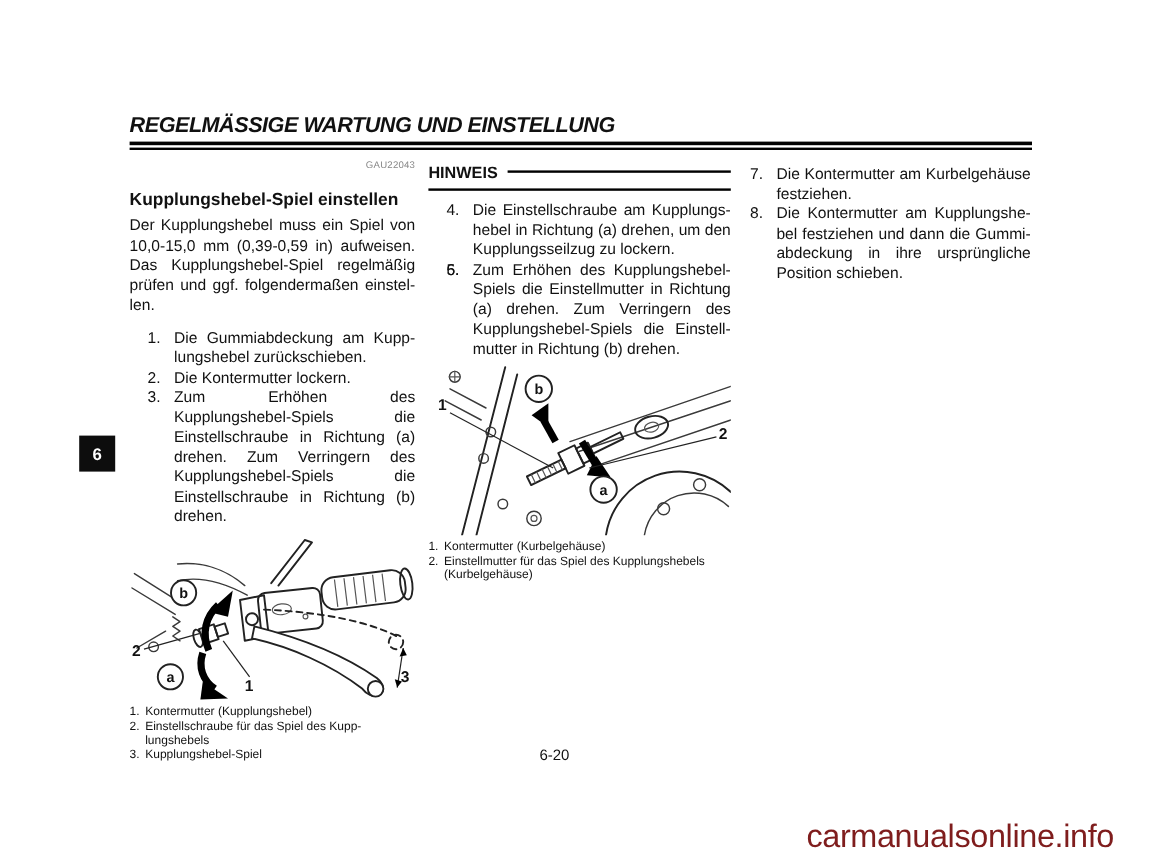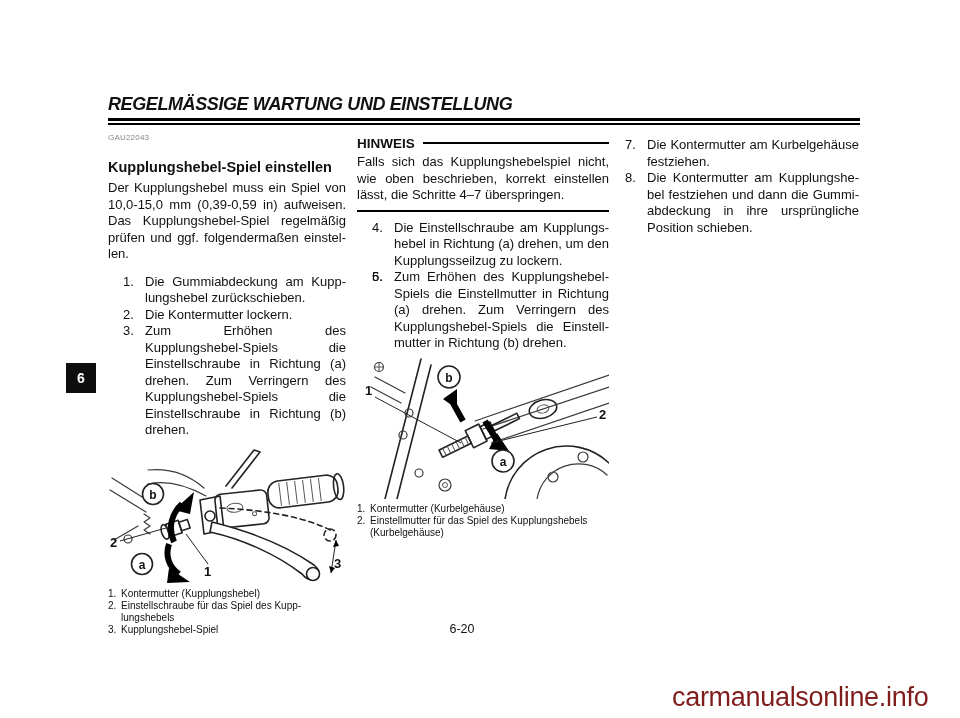--- a/index.html
+++ b/index.html
@@ -21,21 +21,21 @@
     background:#0d0d0d;color:#fff;display:flex;align-items:center;justify-content:center;
     font-weight:bold;font-size:14px;
   }
 
   
   .col{position:absolute;top:130px;font-size:13px;line-height:16.5px;text-align:justify;}
   .col1{left:108px;width:238px;}
   .col2{left:357px;width:252px;}
   .col3{left:610px;width:249px;}
 
-  .ref-code{font-size:8px;line-height:10px;color:#878787;margin-top:3px;letter-spacing:0.2px;}
+  .ref-code{font-size:8px;line-height:10px;color:#878787;text-align:right;margin-top:3px;letter-spacing:0.2px;}
   .section-heading{font-size:14.5px;line-height:20px;font-weight:bold;text-align:left;margin-top:14px;margin-bottom:3px;}
   .intro{margin-bottom:11px;}
 
   .step{position:relative;padding-left:37px;}
   .step-num{position:absolute;left:15px;}
 
   .figure{margin-top:5px;}
   .fig-svg{display:block;}
 
   .caption{font-size:10px;line-height:11.5px;text-align:left;margin-top:4px;}
@@ -170,21 +170,20 @@
       <span>Kupplungshebel-Spiel</span>
     </div>
   </div>
 </div>
 
 <div class="col col2">
   <div class="note-header">
     <span class="note-label">HINWEIS</span>
     <span class="note-line"></span>
   </div>
-  <div class="note-text">Falls sich das Kupplungshebelspiel nicht, wie oben beschrieben, korrekt einstellen lässt, die Schritte 4–7 überspringen.</div>
   <div class="note-rule"></div>
 
   <div class="step">
     <span class="step-num">4.</span>
     <span>Die Einstellschraube am Kupplungs­hebel in Richtung (a) drehen, um den Kupplungsseilzug zu lockern.</span>
   </div>
   <div class="step">
     <span class="step-num">5.</span>
   </div>
   <div class="step">

